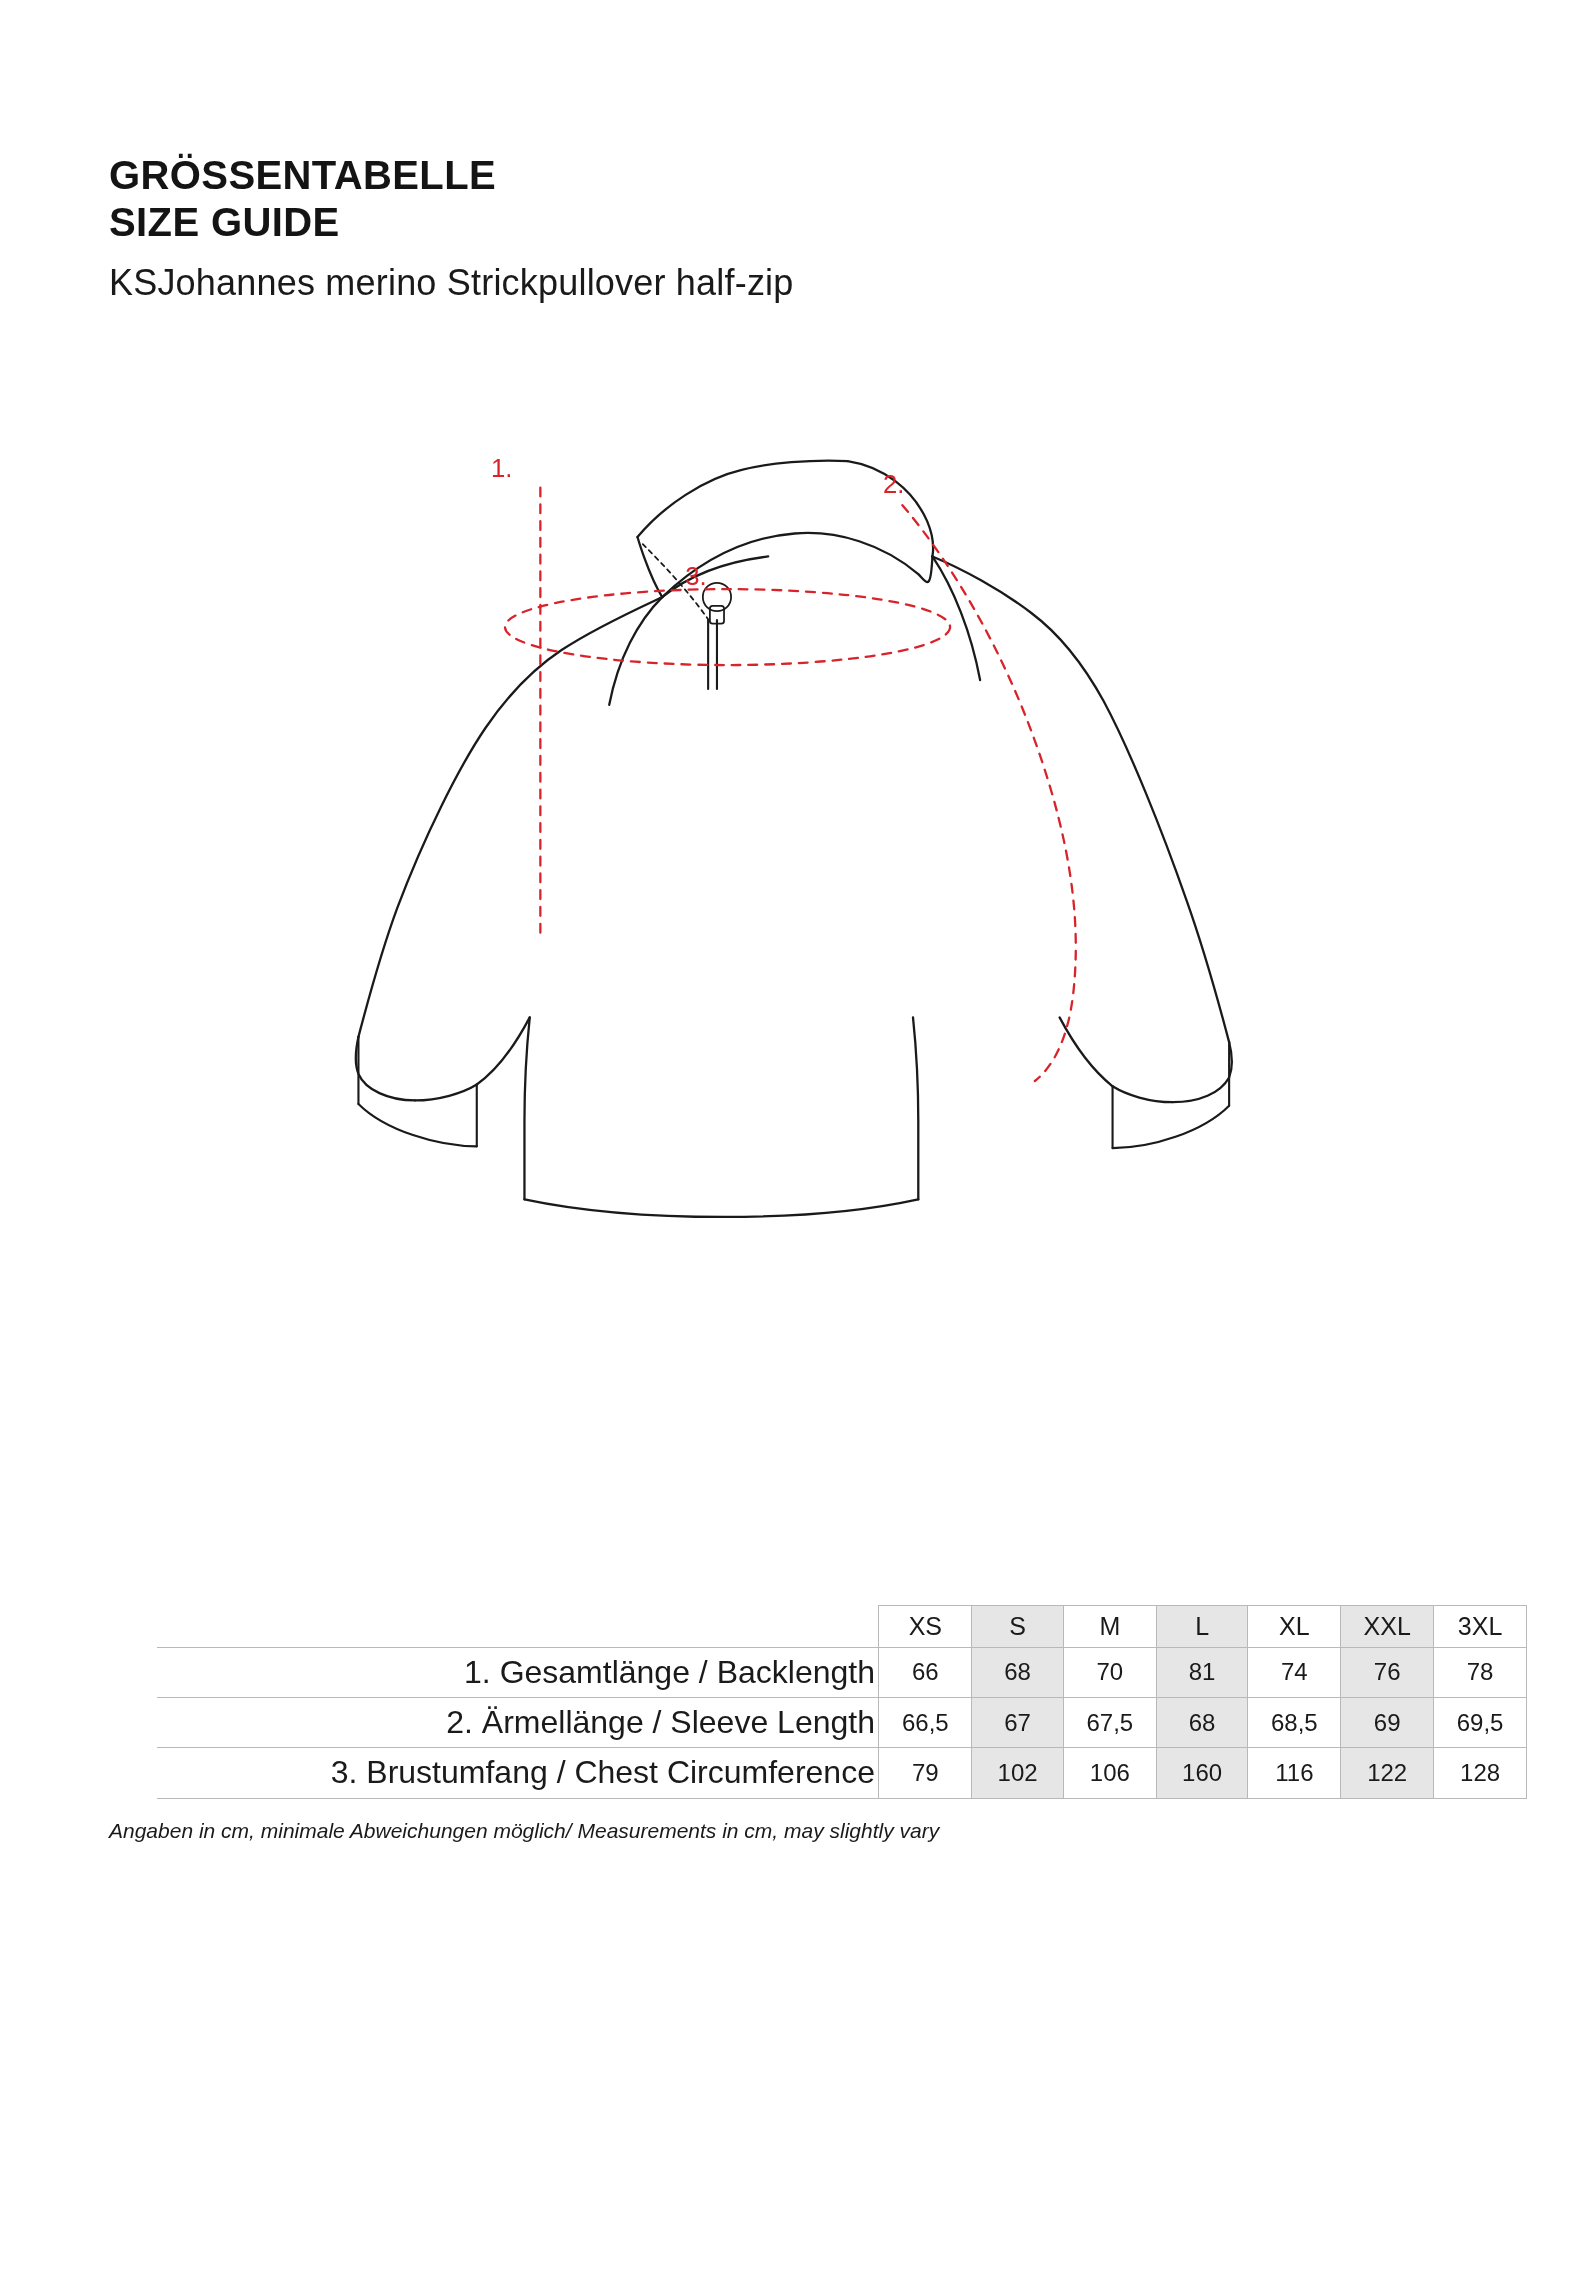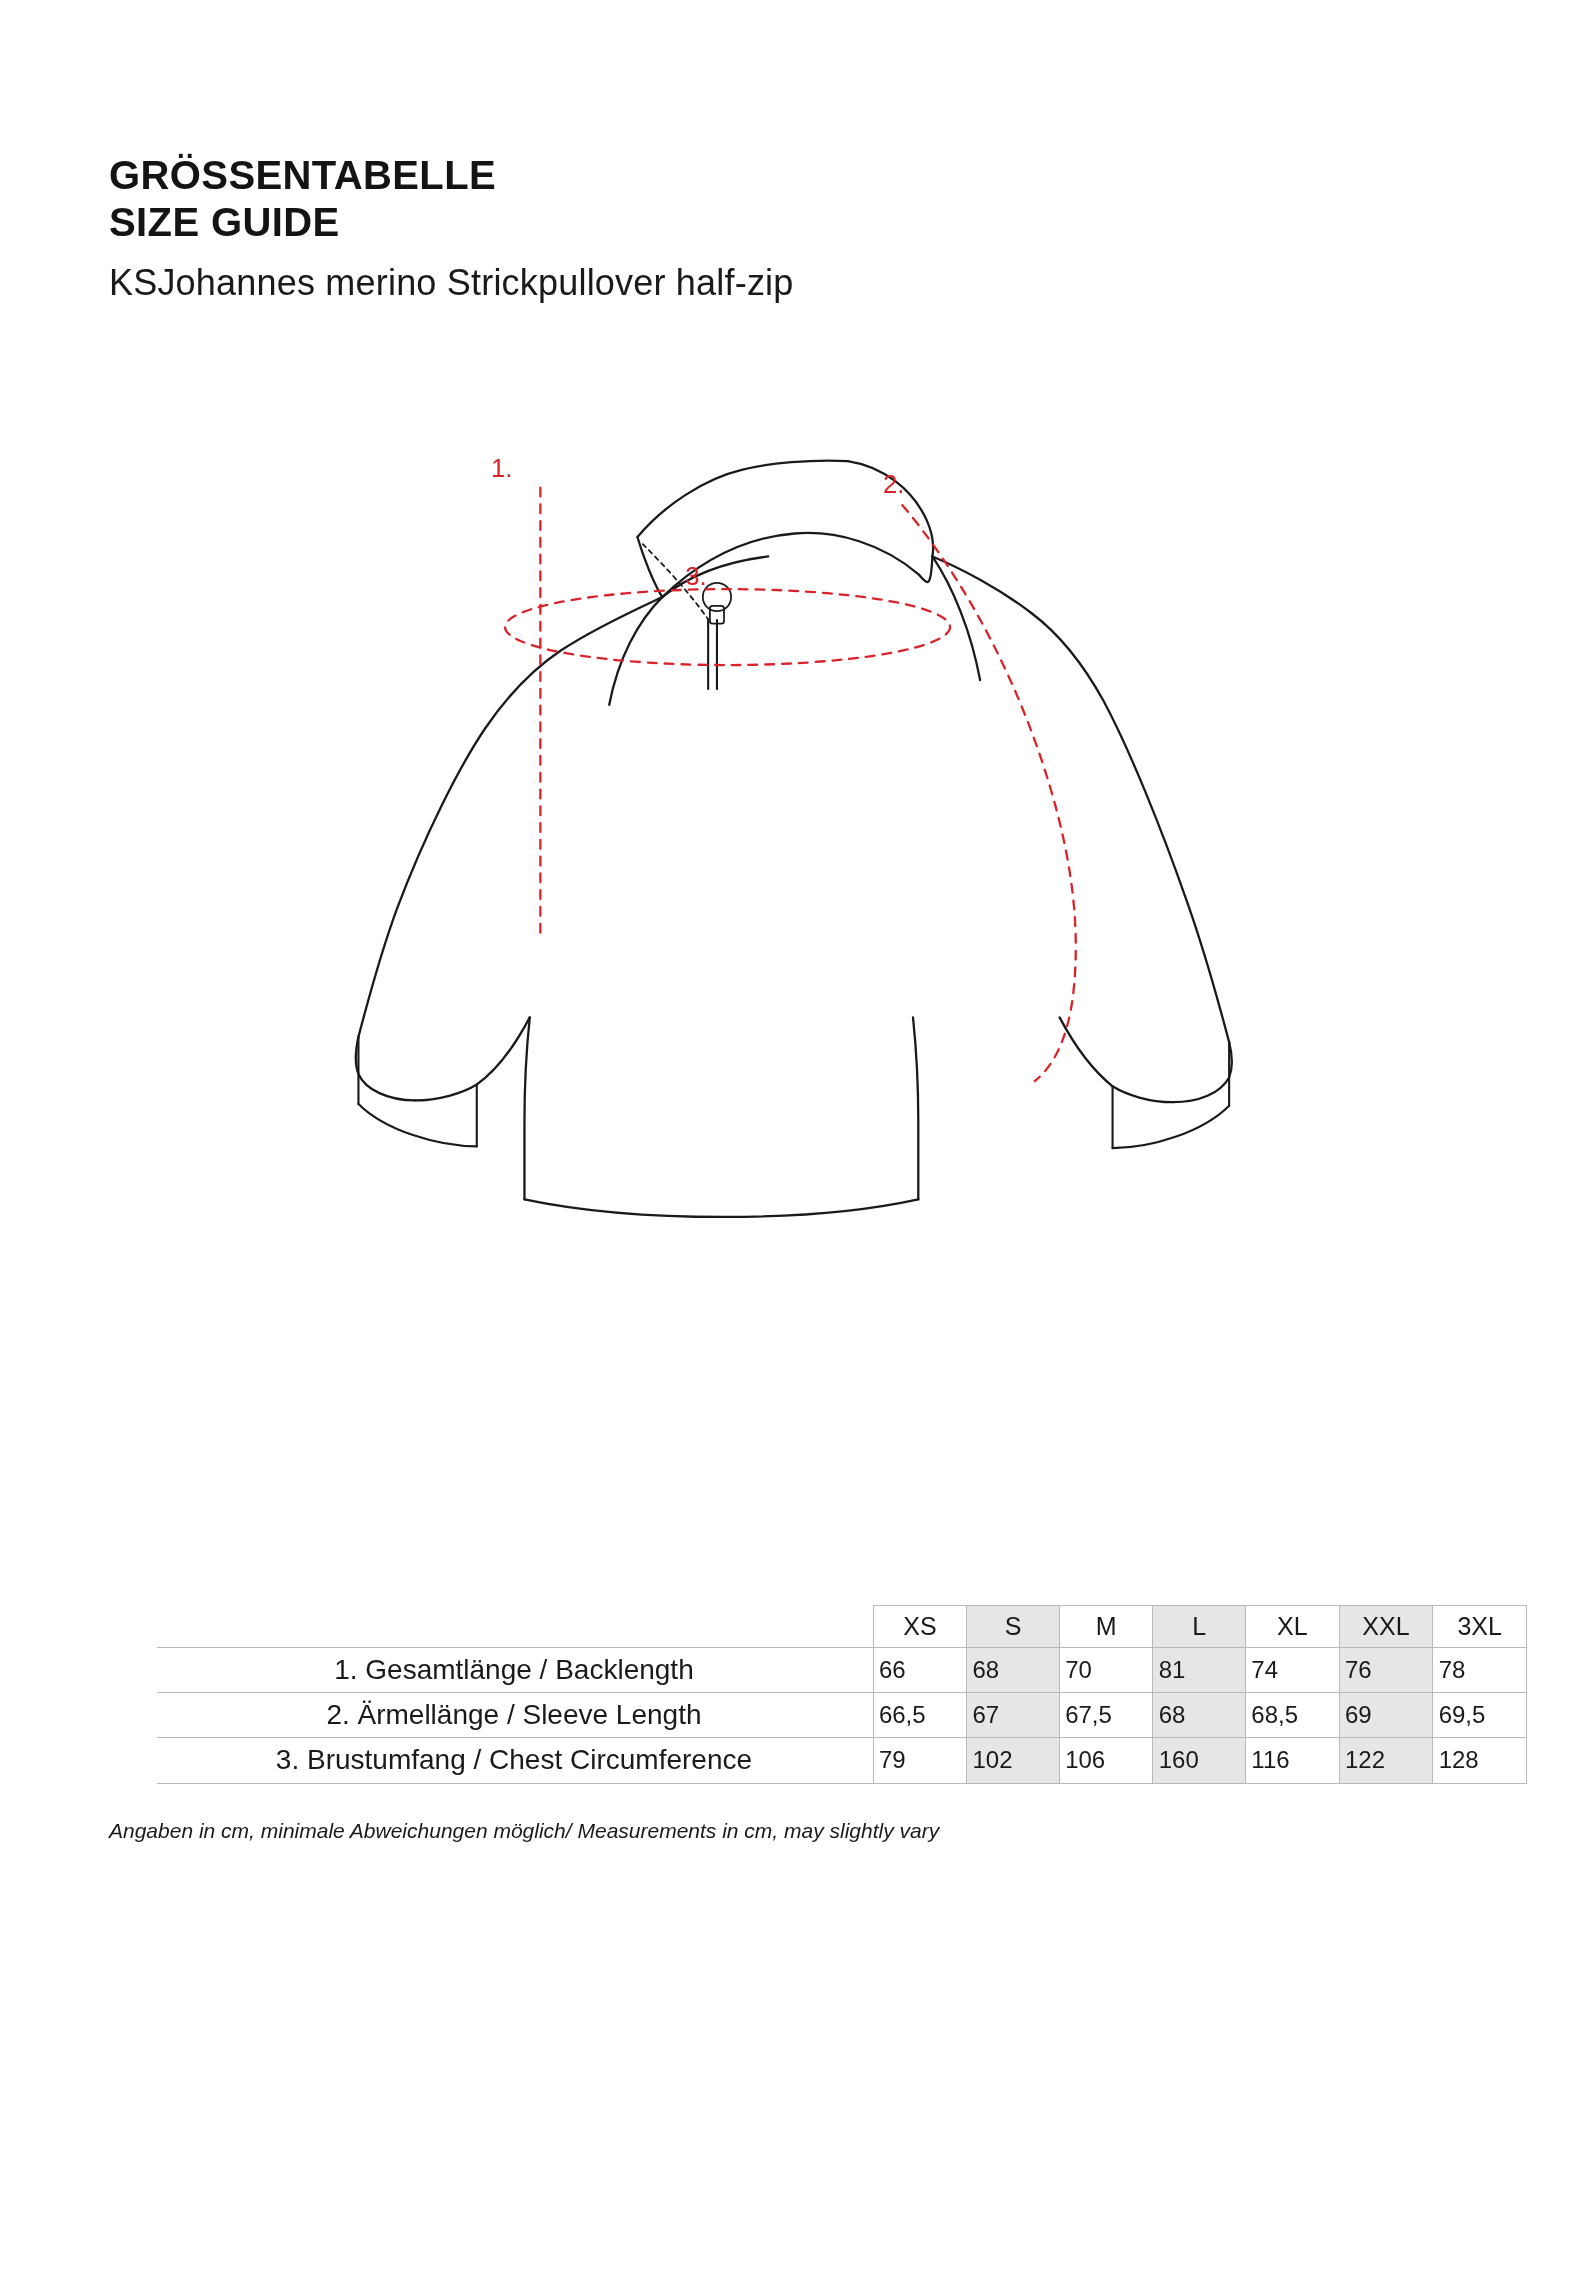--- a/index.html
+++ b/index.html
@@ -69,32 +69,33 @@
     width: 1370px;
     font-size: 24px;
     color: #1a1a1a;
   }
   table.size-table td, table.size-table th {
     font-weight: normal;
     padding: 0;
   }
   .lbl-cell {
     width: 750px;
-    text-align: center;
+    text-align: right;
     padding: 6.2px 3.5px 6.2px 1.8px !important;
     border-bottom: 1.3px solid #b9b9b9;
-    font-size: 28px;
+    font-size: 32px;
     white-space: nowrap;
   }
   .lbl-head {
     border-bottom: 1.3px solid #b9b9b9;
     height: 41px;
   }
   .num-cell {
     width: 88px;
+    text-align: center;
     padding: 6.2px 5.3px !important;
     border-bottom: 1.3px solid #b9b9b9;
     border-left: 1.3px solid #b9b9b9;
   }
   .num-cell.last {
     border-right: 1.3px solid #b9b9b9;
   }
   .hdr-cell {
     width: 88px;
     text-align: center;

